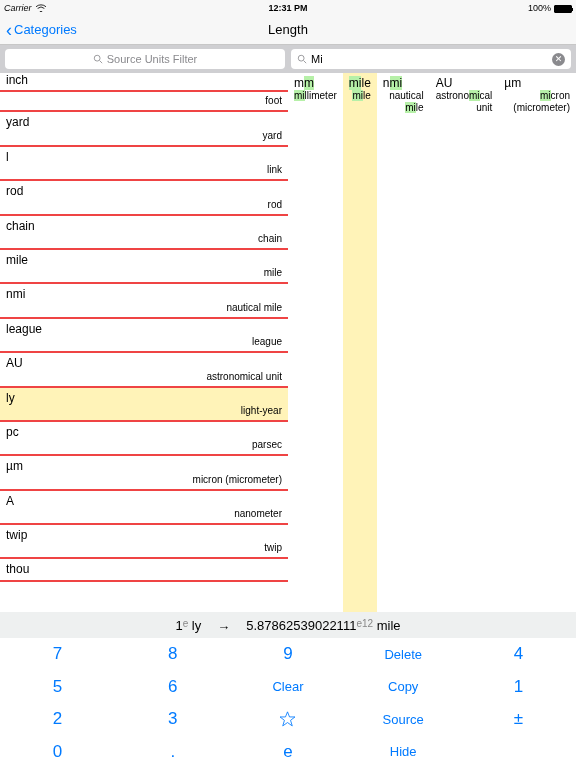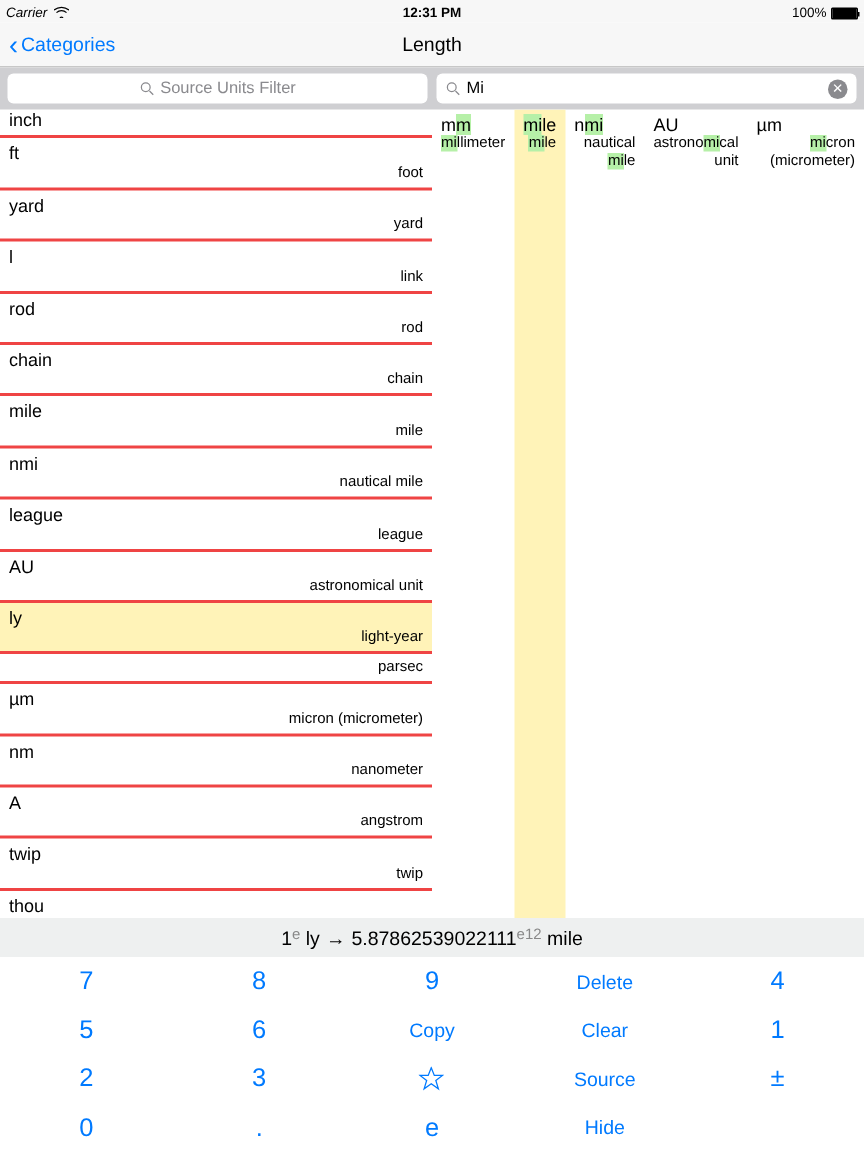--- a/index.html
+++ b/index.html
@@ -30,21 +30,21 @@
   .lists { position: absolute; top: 73px; bottom: 130px; left: 0; right: 0; overflow: hidden; }
   .col { position: absolute; top: 0; bottom: 0; }
   .col-left { left: 0; width: 288px; }
   .col-right { left: 288px; width: 288px; }
   .row { border-bottom: 2px solid #ef4444; padding: 3px 6px 3px 6px; }
   .row .abbr { font-size: 12px; color: #000; line-height: 1.2; }
   .row .full { font-size: 10px; color: #000; line-height: 1.2; text-align: right; }
   .row.cut { padding-top: 0; padding-bottom: 3px; border-top: none; }
   .row.selected { background: #fff3b8; }
   .hl { background: #b6f0a8; }
-  .conv-bar { position: absolute; left: 0; right: 0; bottom: 0; height: 26px; background: #eef0f0; display: flex; align-items: center; justify-content: center; font-size: 13px; color: #000; gap: 4px; }
+  .conv-bar { position: absolute; left: 0; right: 0; bottom: 0; height: 26px; background: #eef0f0; display: flex; align-items: center; justify-content: center; font-size: 13px; color: #000; gap: 16px; }
   .conv-bar .exp { font-size: 10px; vertical-align: top; color: #888; }
 
   .keypad { position: absolute; left: 0; right: 0; bottom: 0; height: 130px; background: #fff; display: grid; grid-template-columns: repeat(5, 1fr); grid-template-rows: repeat(4, 1fr); }
   .key { display: flex; align-items: center; justify-content: center; font-size: 17px; color: #007aff; border: none; background: transparent; }
   .key.act { font-size: 13px; }
   .key.star svg { width: 17px; height: 17px; }
 
   .lists .col-left { display: flex; flex-direction: column; }
   .lists .col-right { display: flex; flex-direction: row; }
 </style>
@@ -92,21 +92,20 @@
     <span class="clear-circ">✕</span>
   </div>
 </div>
 
 <div class="lists">
   <div class="col col-left" id="col-left">
       <div class="row cut">
         <div class="abbr">inch</div>
       </div>
       <div class="row">
-        <div class="abbr">ft</div>
         <div class="full">foot</div>
       </div>
       <div class="row">
         <div class="abbr">yard</div>
         <div class="full">yard</div>
       </div>
       <div class="row">
         <div class="abbr">l</div>
         <div class="full">link</div>
       </div>
@@ -132,33 +131,30 @@
       </div>
       <div class="row">
         <div class="abbr">AU</div>
         <div class="full">astronomical unit</div>
       </div>
       <div class="row selected">
         <div class="abbr">ly</div>
         <div class="full">light-year</div>
       </div>
       <div class="row">
+        <div class="abbr">pc</div>
         <div class="full">parsec</div>
       </div>
       <div class="row">
         <div class="abbr">µm</div>
         <div class="full">micron (micrometer)</div>
       </div>
       <div class="row">
-        <div class="abbr">nm</div>
+        <div class="abbr">A</div>
         <div class="full">nanometer</div>
-      </div>
-      <div class="row">
-        <div class="abbr">A</div>
-        <div class="full">angstrom</div>
       </div>
       <div class="row">
         <div class="abbr">twip</div>
         <div class="full">twip</div>
       </div>
       <div class="row">
         <div class="abbr">thou</div>
         <div class="full"></div>
       </div>
     </div>
@@ -201,22 +197,22 @@
 
 <div class="keypad">
   <button class="key">7</button>
   <button class="key">8</button>
   <button class="key">9</button>
   <button class="key act">Delete</button>
 
   <button class="key">4</button>
   <button class="key">5</button>
   <button class="key">6</button>
+  <button class="key act">Clear</button>
   <button class="key act">Copy</button>
-  <button class="key act">Clear</button>
 
   <button class="key">1</button>
   <button class="key">2</button>
   <button class="key">3</button>
   <button class="key star">
     <svg viewBox="0 0 20 20">
         <polygon points="10,1 12.4,7 18.8,7 13.6,11 15.6,17.5 10,13.6 4.4,17.5 6.4,11 1.2,7 7.6,7" fill="none" stroke="#007aff" stroke-width="1"></polygon>
       </svg>
   </button>
   <button class="key act">Source</button>

